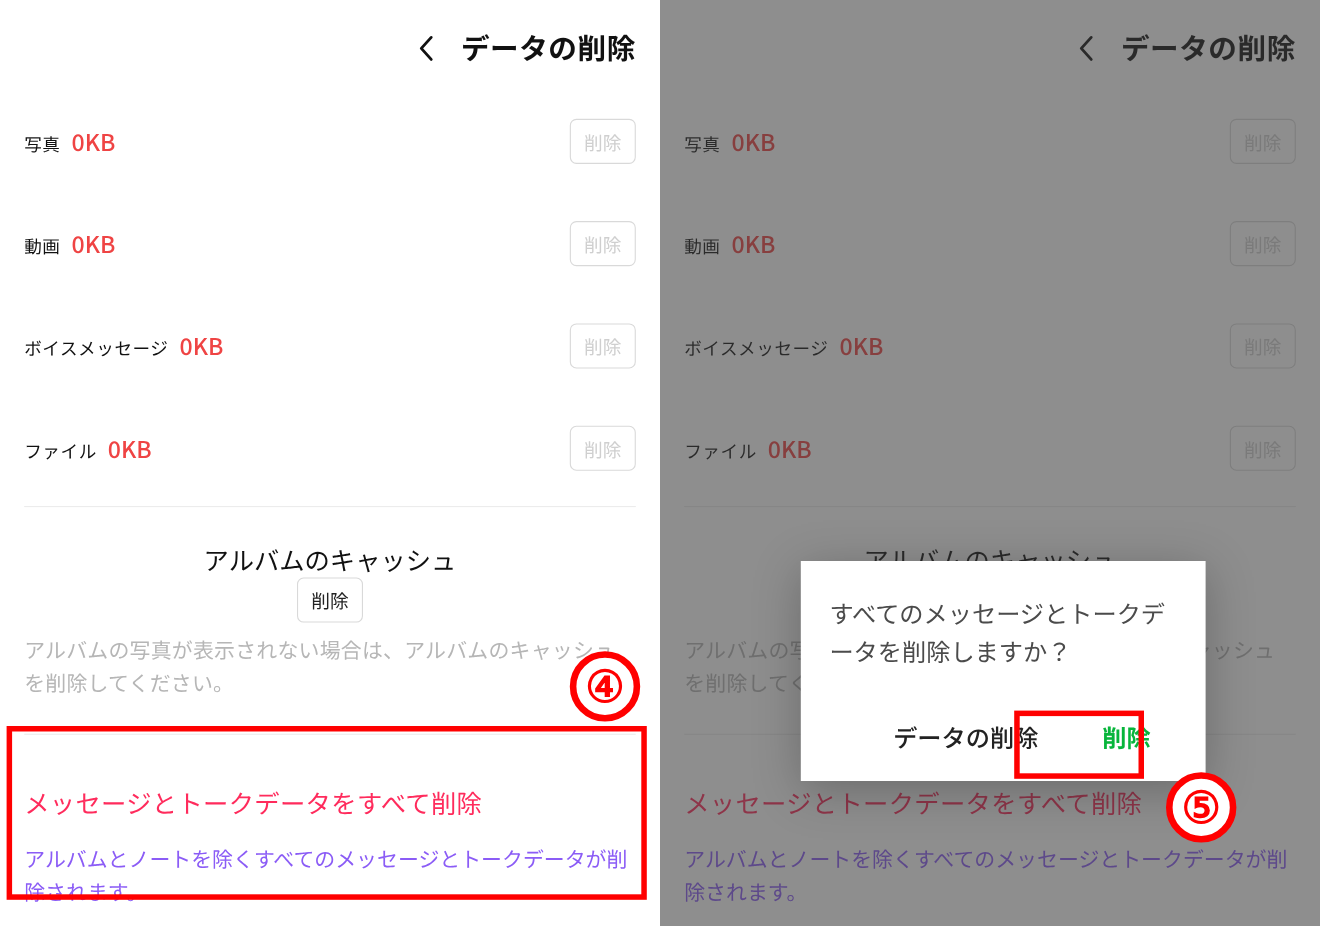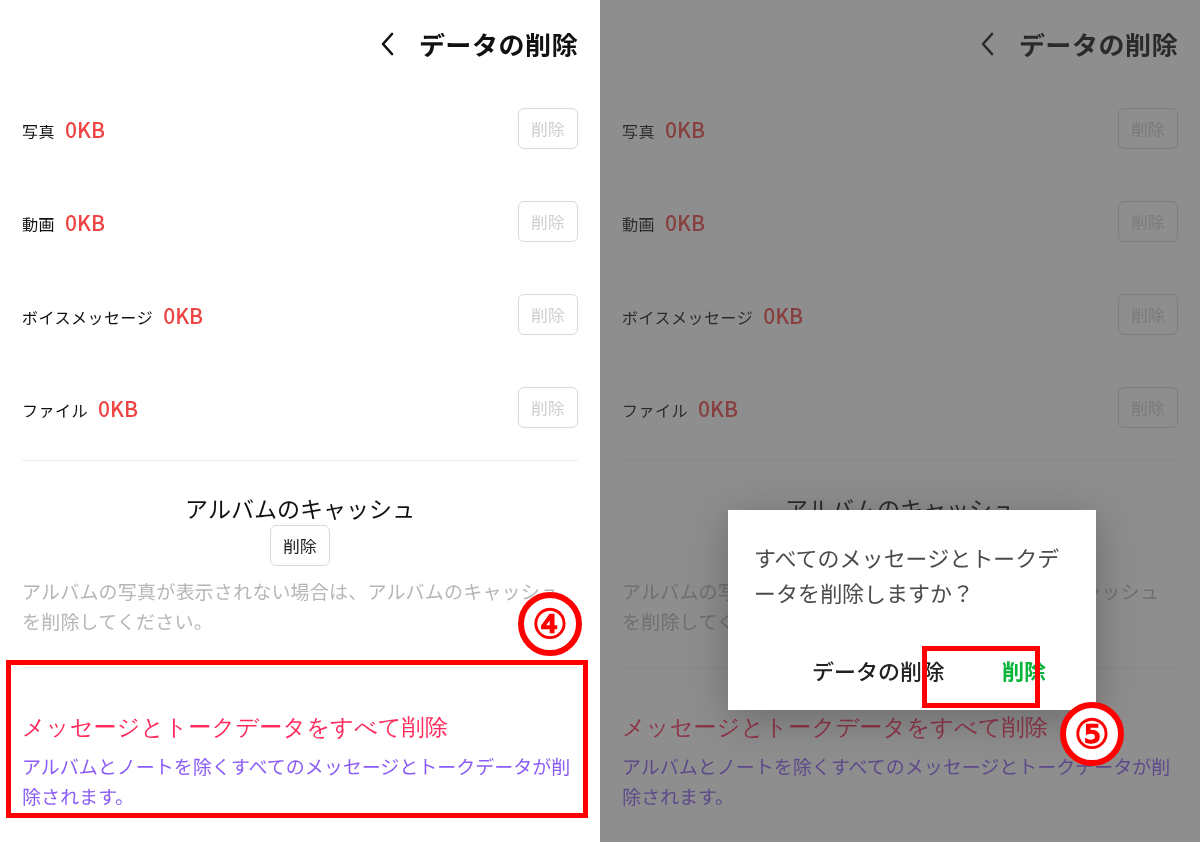--- a/index.html
+++ b/index.html
@@ -40,21 +40,21 @@
   .divider { height: 1px; background: #ececec; margin: 6px 0 4px 0;}
   .album-block { padding-top: 26px; }
   .album-title-row {
     display: flex; align-items: center; justify-content: space-between; flex-direction: column;
   }
   .album-title { font-size: 23px; color: #111; }
   .album-desc {
     font-size: 19px; color: #b6b6b6; line-height: 1.6; margin-top: 10px; letter-spacing: 0.2px;
   }
   .msg-block { margin-top: 36px; padding: 8px 0; }
-  .msg-title { font-size: 23px; color: #ff2b5c; letter-spacing: 0.3px; margin-bottom: 8px; font-family: Liberation Mono, monospace;}
+  .msg-title { font-size: 23px; color: #ff2b5c; letter-spacing: 0.3px; margin-bottom: 20px;}
   .msg-desc { font-size: 19px; color: #8b5cf6; line-height: 1.6; }
 
   
   .dim {
     position: absolute; inset: 0; background: rgba(60,60,60,0.58);
   }
   
   .dialog {
     position: absolute; left: 112px; right: 104px; top: 510px;
     background: #fff; padding: 30px 26px 24px 26px;

